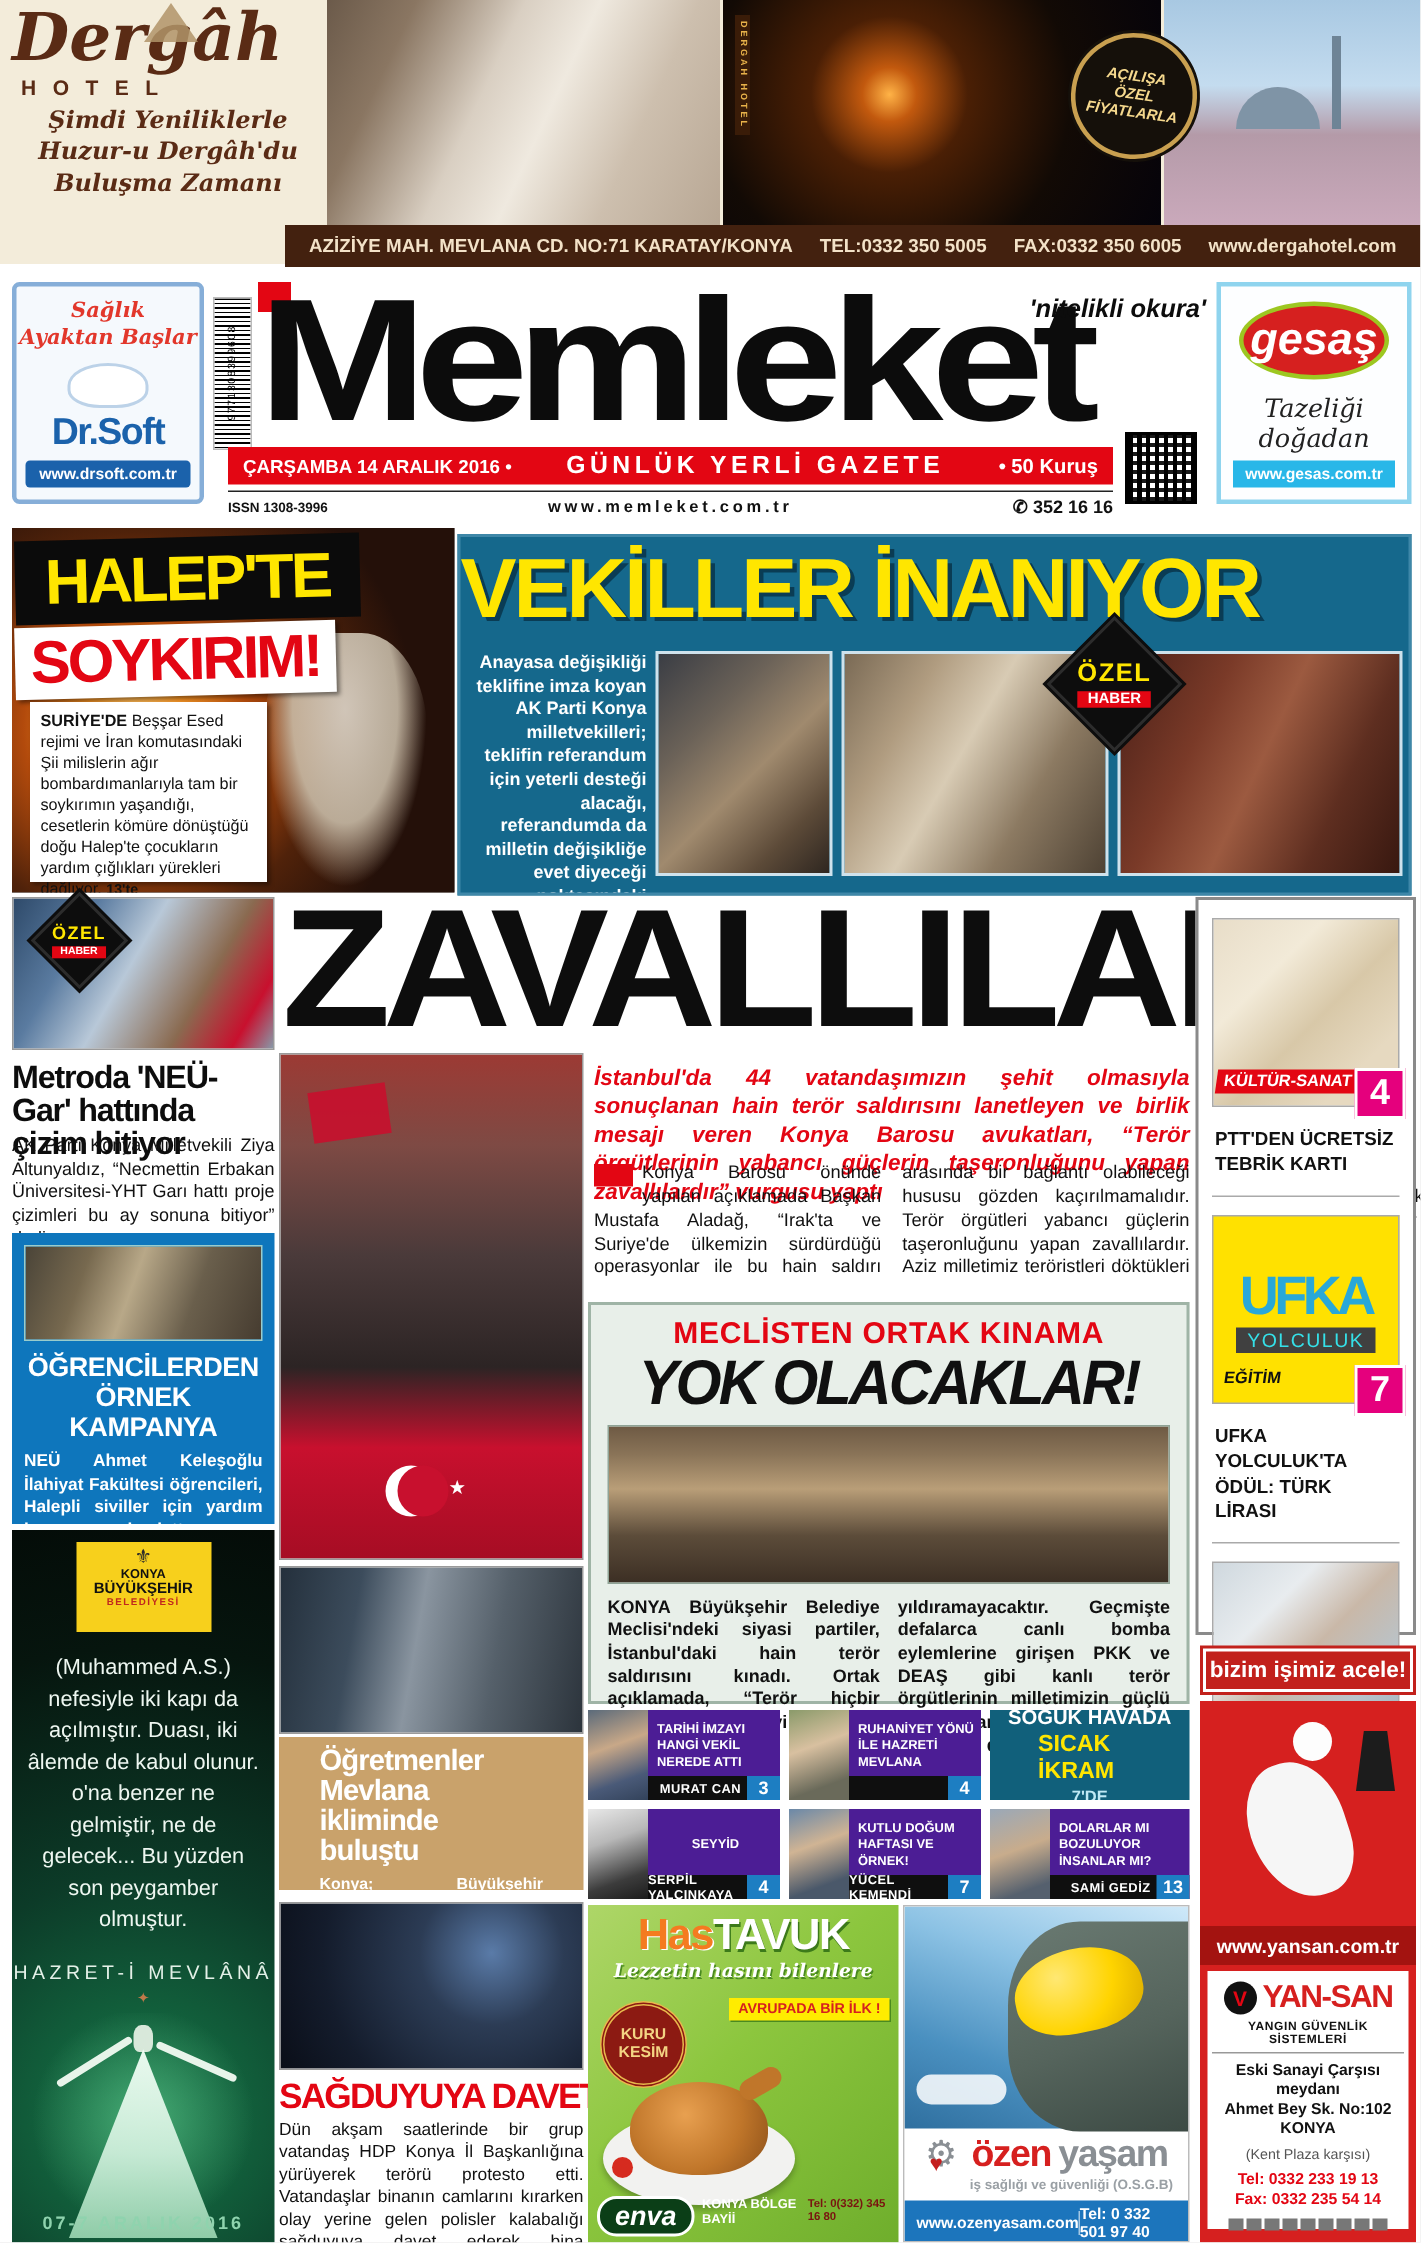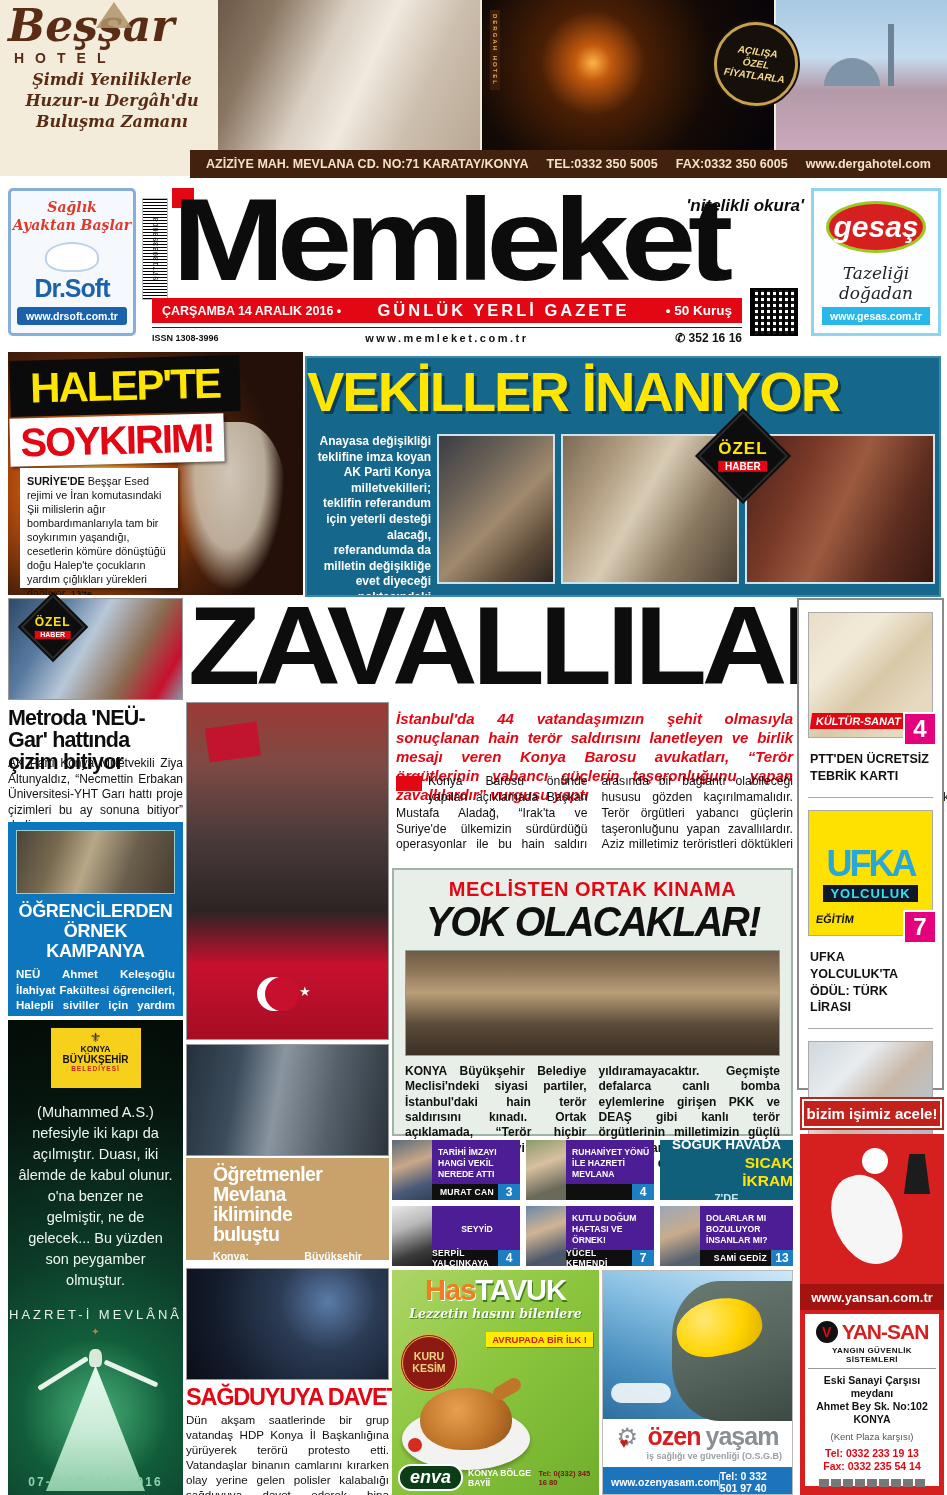--- a/index.html
+++ b/index.html
@@ -128,21 +128,21 @@
   .mc-body b { font-weight:900; }
 
   
   #sidebar { left:797px; top:598px; width:147px; height:492px; border:2px solid #8a8a8a; background:#fff; }
   .sb-item { position:relative; margin:12px 9px 0; }
   .sb-photo { position:relative; width:125px; height:126px; border:1px solid #aaa; }
   .sb-ph1 { background:linear-gradient(135deg,#e8ddc8 0%,#f2ead8 30%,#d8c8a8 55%,#e6d9c0 80%),
             radial-gradient(circle at 30% 40%, #e06030 0 9px, transparent 10px); }
   .sb-ph2 { background:#ffe100; display:flex; flex-direction:column; align-items:center; justify-content:center; }
   .ufka-big { color:#29a8d8; font-weight:900; font-size:36px; letter-spacing:-3px; }
-  .ufka-sub { background:#0f172a; color:#35e0e8; font-weight:700; font-size:13px; padding:1px 7px; letter-spacing:1px; }
+  .ufka-sub { background:#404040; color:#35e0e8; font-weight:400; font-size:13px; padding:1px 7px; letter-spacing:1px; }
   .sb-ph3 { background:linear-gradient(135deg,#cfd8de 0%,#e8ecef 28%,#c9b8a8 50%,#b8c4cc 75%,#9fb0ba 100%); }
   .sb-tag { position:absolute; left:2px; bottom:8px; color:#fff; font-weight:900; font-size:11px; padding:2px 5px; transform:skewX(-8deg); }
   .tag-red { background:#e30613; }
   .tag-yellow { background:#ffe100; color:#111; }
   .tag-blue { background:#1b9cd8; }
   .sb-num { position:absolute; right:-5px; bottom:-9px; width:34px; height:34px; background:#e5007d; color:#fff;
     font-weight:900; font-size:24px; display:flex; align-items:center; justify-content:center; border:2px solid #fff; }
   .sb-title { margin:13px 2px 0; font-weight:800; font-size:12.5px; line-height:1.35; color:#111; }
   .sb-div { border:none; border-top:1px solid #aaa; margin:12px 9px 0; }
 
@@ -226,21 +226,21 @@
   .cp3 { background:linear-gradient(160deg,#e8e8e8 0%,#b8b8b8 35%,#3c3c3c 75%,#1c1c1c 100%); }
   .cp4 { background:linear-gradient(160deg,#6a88a8 0%,#d0b494 40%,#4a586a 80%); }
   .cp5 { background:linear-gradient(160deg,#9aa8b8 0%,#c8ac8c 45%,#55606e 85%); }
   .chl { flex:1; color:#fff; font-weight:800; font-size:8.6px; line-height:1.3; padding:4px 4px 17px 6px; display:flex; align-items:center; }
   .chl.center { justify-content:center; text-align:center; }
   .cbar { position:absolute; left:40px; right:0; bottom:0; height:16px; background:#0f0f0f;
     display:flex; align-items:center; justify-content:flex-end; }
   .cname { color:#fff; font-weight:800; font-size:8.6px; letter-spacing:.3px; padding-right:4px; }
   .cnum { width:22px; height:16px; background:#1d7ec2; color:#fff; font-weight:900; font-size:12px;
     display:flex; align-items:center; justify-content:center; flex:none; }
-  .cpromo { background:#11607b; flex-direction:column; align-items:center; justify-content:center; gap:2px; display:flex;text-align:right; }
+  .cpromo { background:#11607b; flex-direction:column; align-items:center; justify-content:center; gap:2px; display:flex; }
   .cpl1 { color:#fff; font-weight:900; font-size:13.5px; }
   .cpl2 { color:#ffe600; font-weight:900; font-size:15.5px;margin-left:32px; }
   .cpl3 { color:#bfe9f5; font-weight:800; font-size:11px; }
 
   
   #hastavuk { left:392px; top:1270px; width:207px; height:225px; overflow:hidden;
     background:linear-gradient(135deg,#aed668 0%,#8cc63e 45%,#6fae2c 100%); }
   .hv-brand { text-align:center; margin-top:6px; font-weight:900; font-size:29px; letter-spacing:-1px; line-height:1; }
   .hv-b1 { color:#f47b20; text-shadow:1px 1px 0 #fff; }
   .hv-b2 { color:#fff; text-shadow:1px 2px 0 #3c7a1a; }
@@ -252,21 +252,21 @@
   .hv-ct { color:#fff; font-weight:800; font-size:11.5px; }
   .hv-cn { color:#d8ff9a; font-weight:700; font-size:6.3px; line-height:1.25; margin-top:2px; }
   .hv-kuru { position:absolute; left:8px; top:64px; width:58px; height:58px; border-radius:50%;
     background:#8c1a12; border:3px double #e7b84c; color:#f3d483; font-weight:800; font-size:10.5px;
     display:flex; flex-direction:column; align-items:center; justify-content:center; line-height:1.1; }
   .hv-plate { position:absolute; left:10px; top:138px; width:128px; height:62px; background:#f2f2f0; border-radius:50%; box-shadow:0 3px 4px rgba(0,0,0,.25); }
   .hv-chicken { position:absolute; left:28px; top:118px; width:92px; height:62px; border-radius:50% 50% 45% 45%;
     background:radial-gradient(circle at 40% 35%,#e8a050 0%,#c0762a 55%,#8a4e18 100%); }
   .hv-leg { position:absolute; left:100px; top:112px; width:30px; height:14px; border-radius:8px; background:#c0762a; transform:rotate(-30deg); }
   .hv-tom { position:absolute; left:16px; top:168px; width:14px; height:14px; border-radius:50%; background:#d62b1f; }
-  .hv-bottom { position:absolute; left:0; right:0; bottom:4px; display:flex; align-items:center; gap:5px; padding:0 6px; }
+  .hv-bottom { position:absolute; left:0; right:0; bottom:4px; display:flex; gap:5px; padding:0 6px; }
   .hv-enva { background:#0b3e17; color:#fff; font-style:italic; font-weight:900; font-size:18px; padding:1px 10px; border:2px solid #fff; border-radius:13px; }
   .hv-dealer { color:#fff; font-weight:800; font-size:8.6px; }
   .hv-tel { color:#7a1410; font-weight:800; font-size:7.6px; margin-left:auto; }
 
   
   #ozen { left:602px; top:1270px; width:191px; height:225px; overflow:hidden; border:1px solid #bbb; }
   .oz-photo { position:relative; height:148px; background:linear-gradient(200deg,#cfe9f9 0%,#8cc2e4 35%,#4a90c0 70%,#2f6f9f 100%); }
   .oz-cloud { position:absolute; left:8px; bottom:16px; width:60px; height:20px; border-radius:12px; background:rgba(255,255,255,.85); }
   .oz-arm { position:absolute; right:0; top:10px; width:120px; height:140px; border-radius:40% 0 0 40%; background:linear-gradient(160deg,#6a7a72 0%,#55645c 55%,#3c4a44 100%); }
   .oz-helmet { position:absolute; right:30px; top:28px; width:86px; height:56px; border-radius:50% 50% 42% 42%;
@@ -284,21 +284,21 @@
   b, strong { font-weight:900; }
 </style>
 <title>Memleket</title></head>
 <body>
 
 <div class="page">
 
   <div id="topad" class="abs">
     <div class="dg-left">
       <div class="dg-tent"></div>
-      <div class="dg-brand">Beşşar</div>
+      <div class="dg-brand">Dergâh</div>
       <div class="dg-hotel">HOTEL</div>
       <div class="dg-slogan">
         <div>Şimdi Yeniliklerle</div>
         <div>Huzur-u Dergâh'du</div>
         <div>Buluşma Zamanı</div>
       </div>
     </div>
     <div id="ph-bed" class="abs"></div>
     <div id="ph-night" class="abs">
       <span class="night-sign">DERGAH HOTEL</span>

